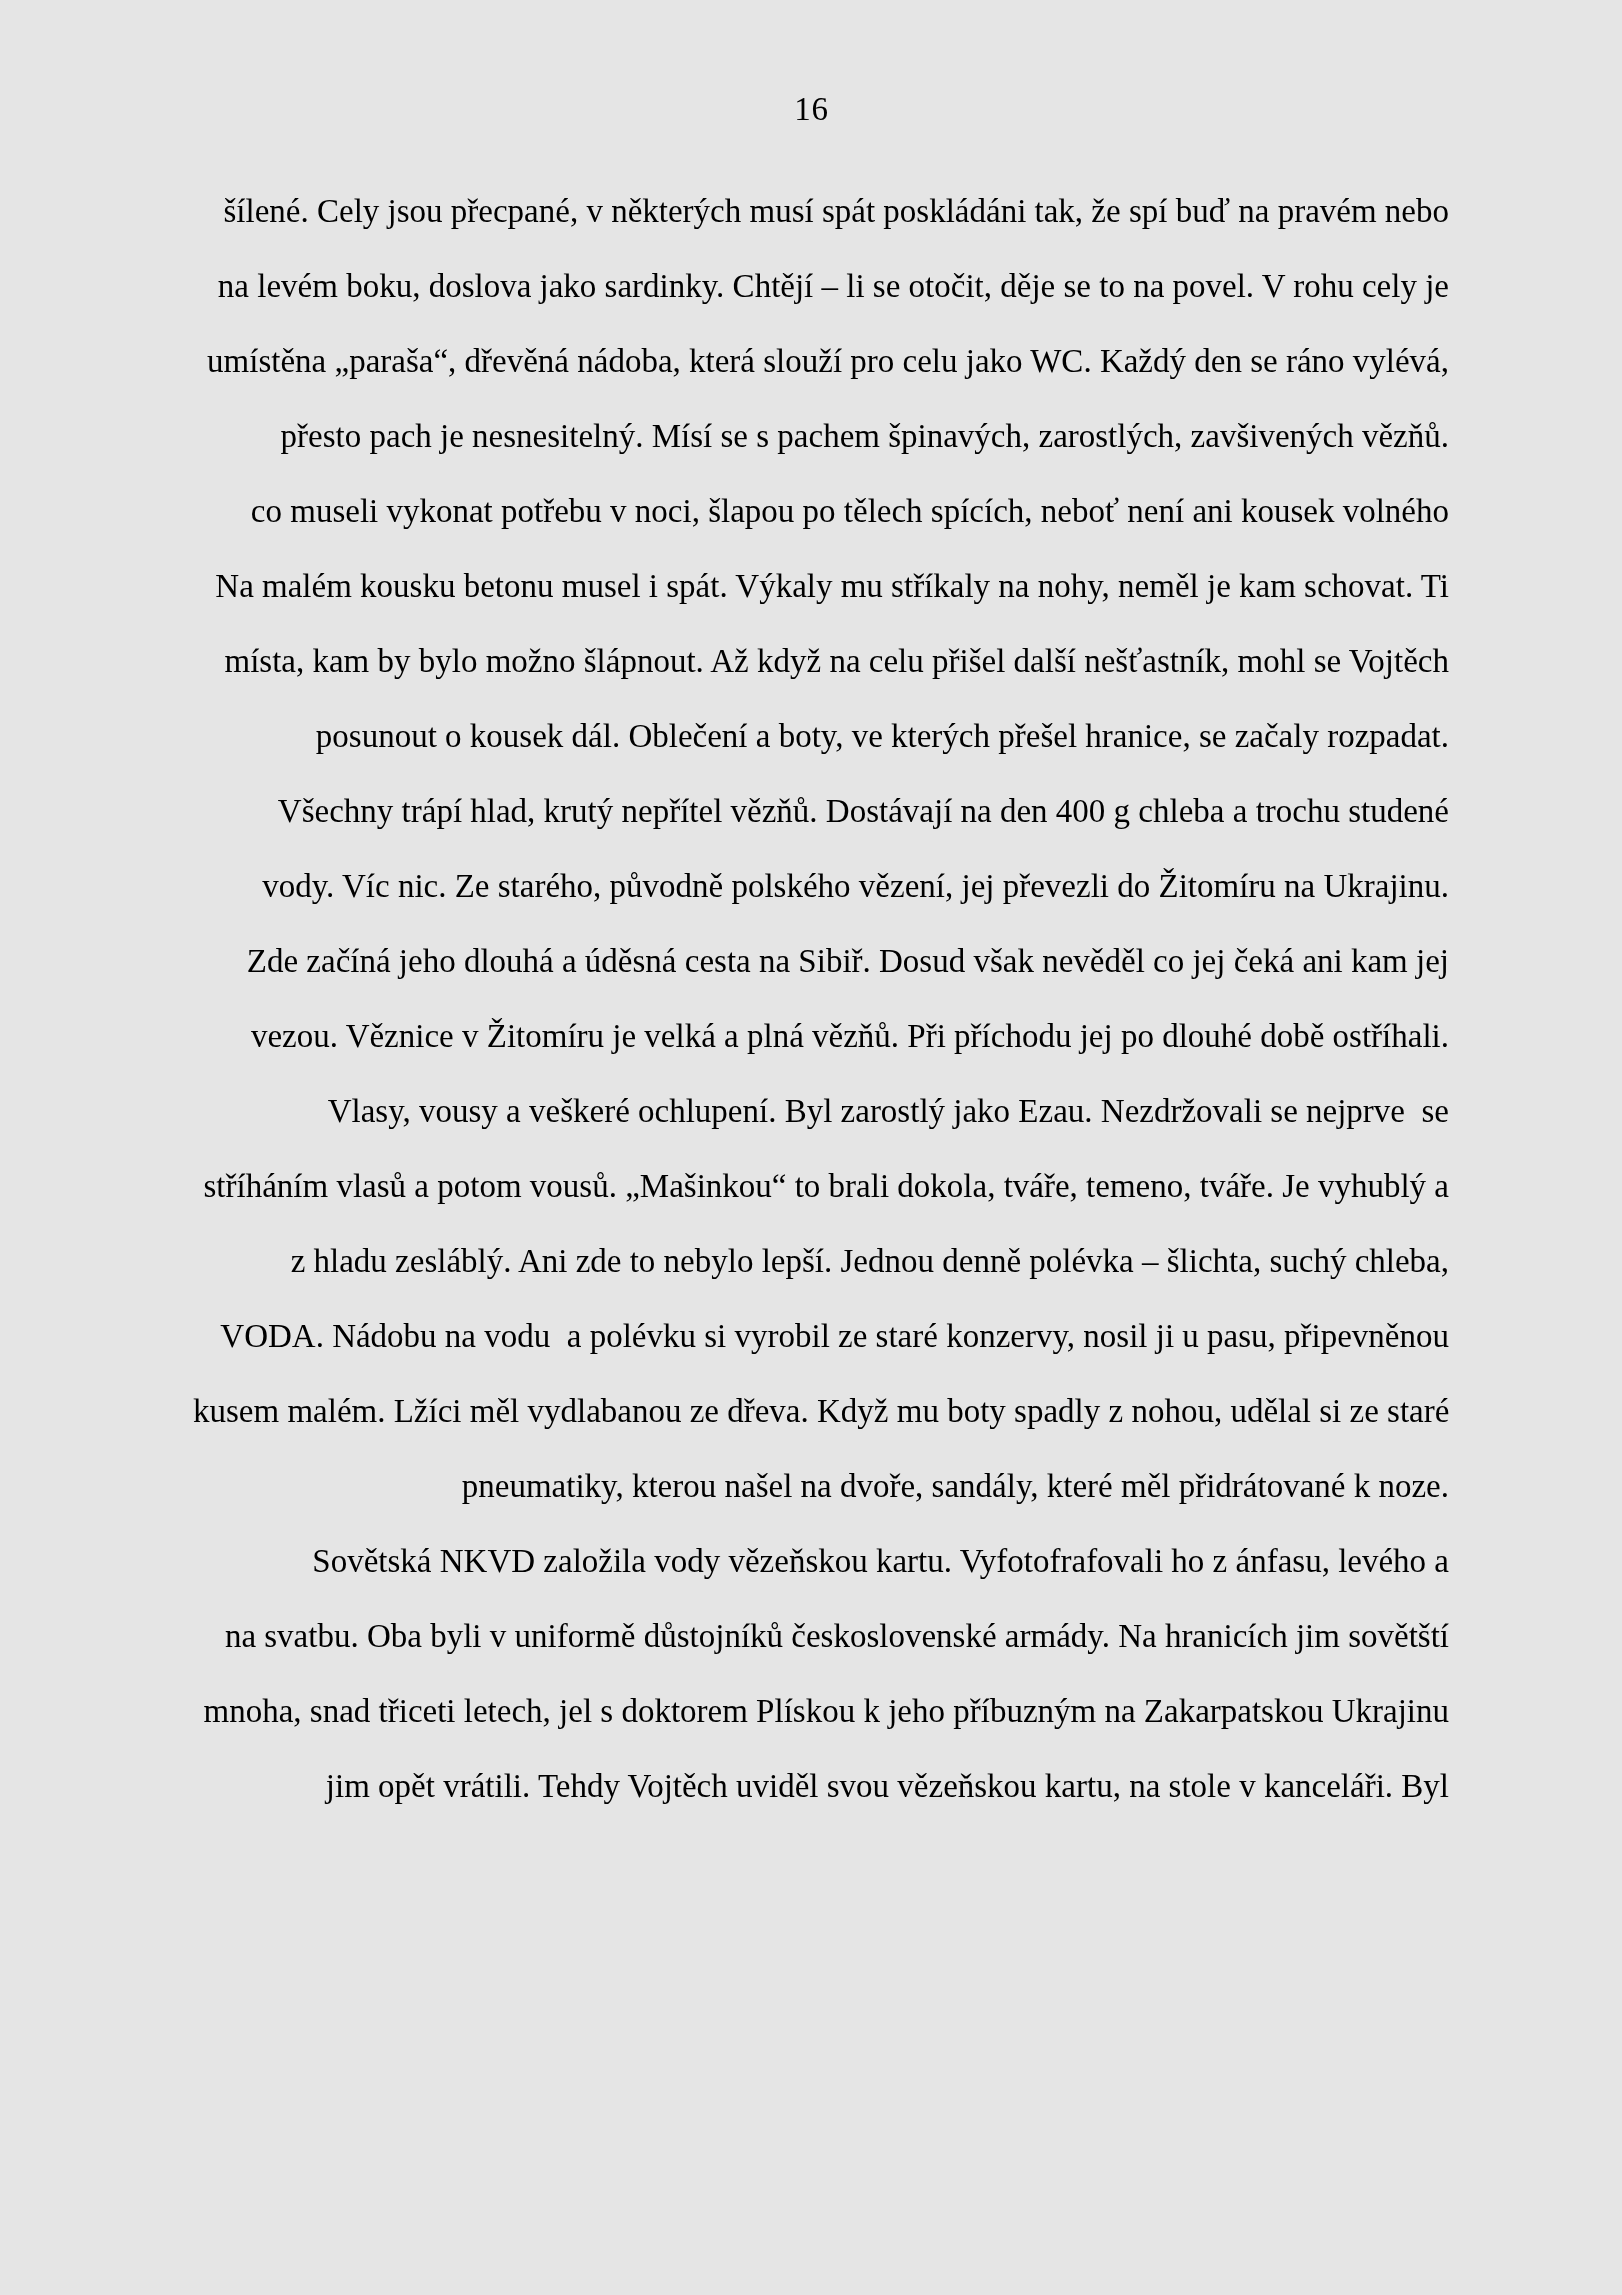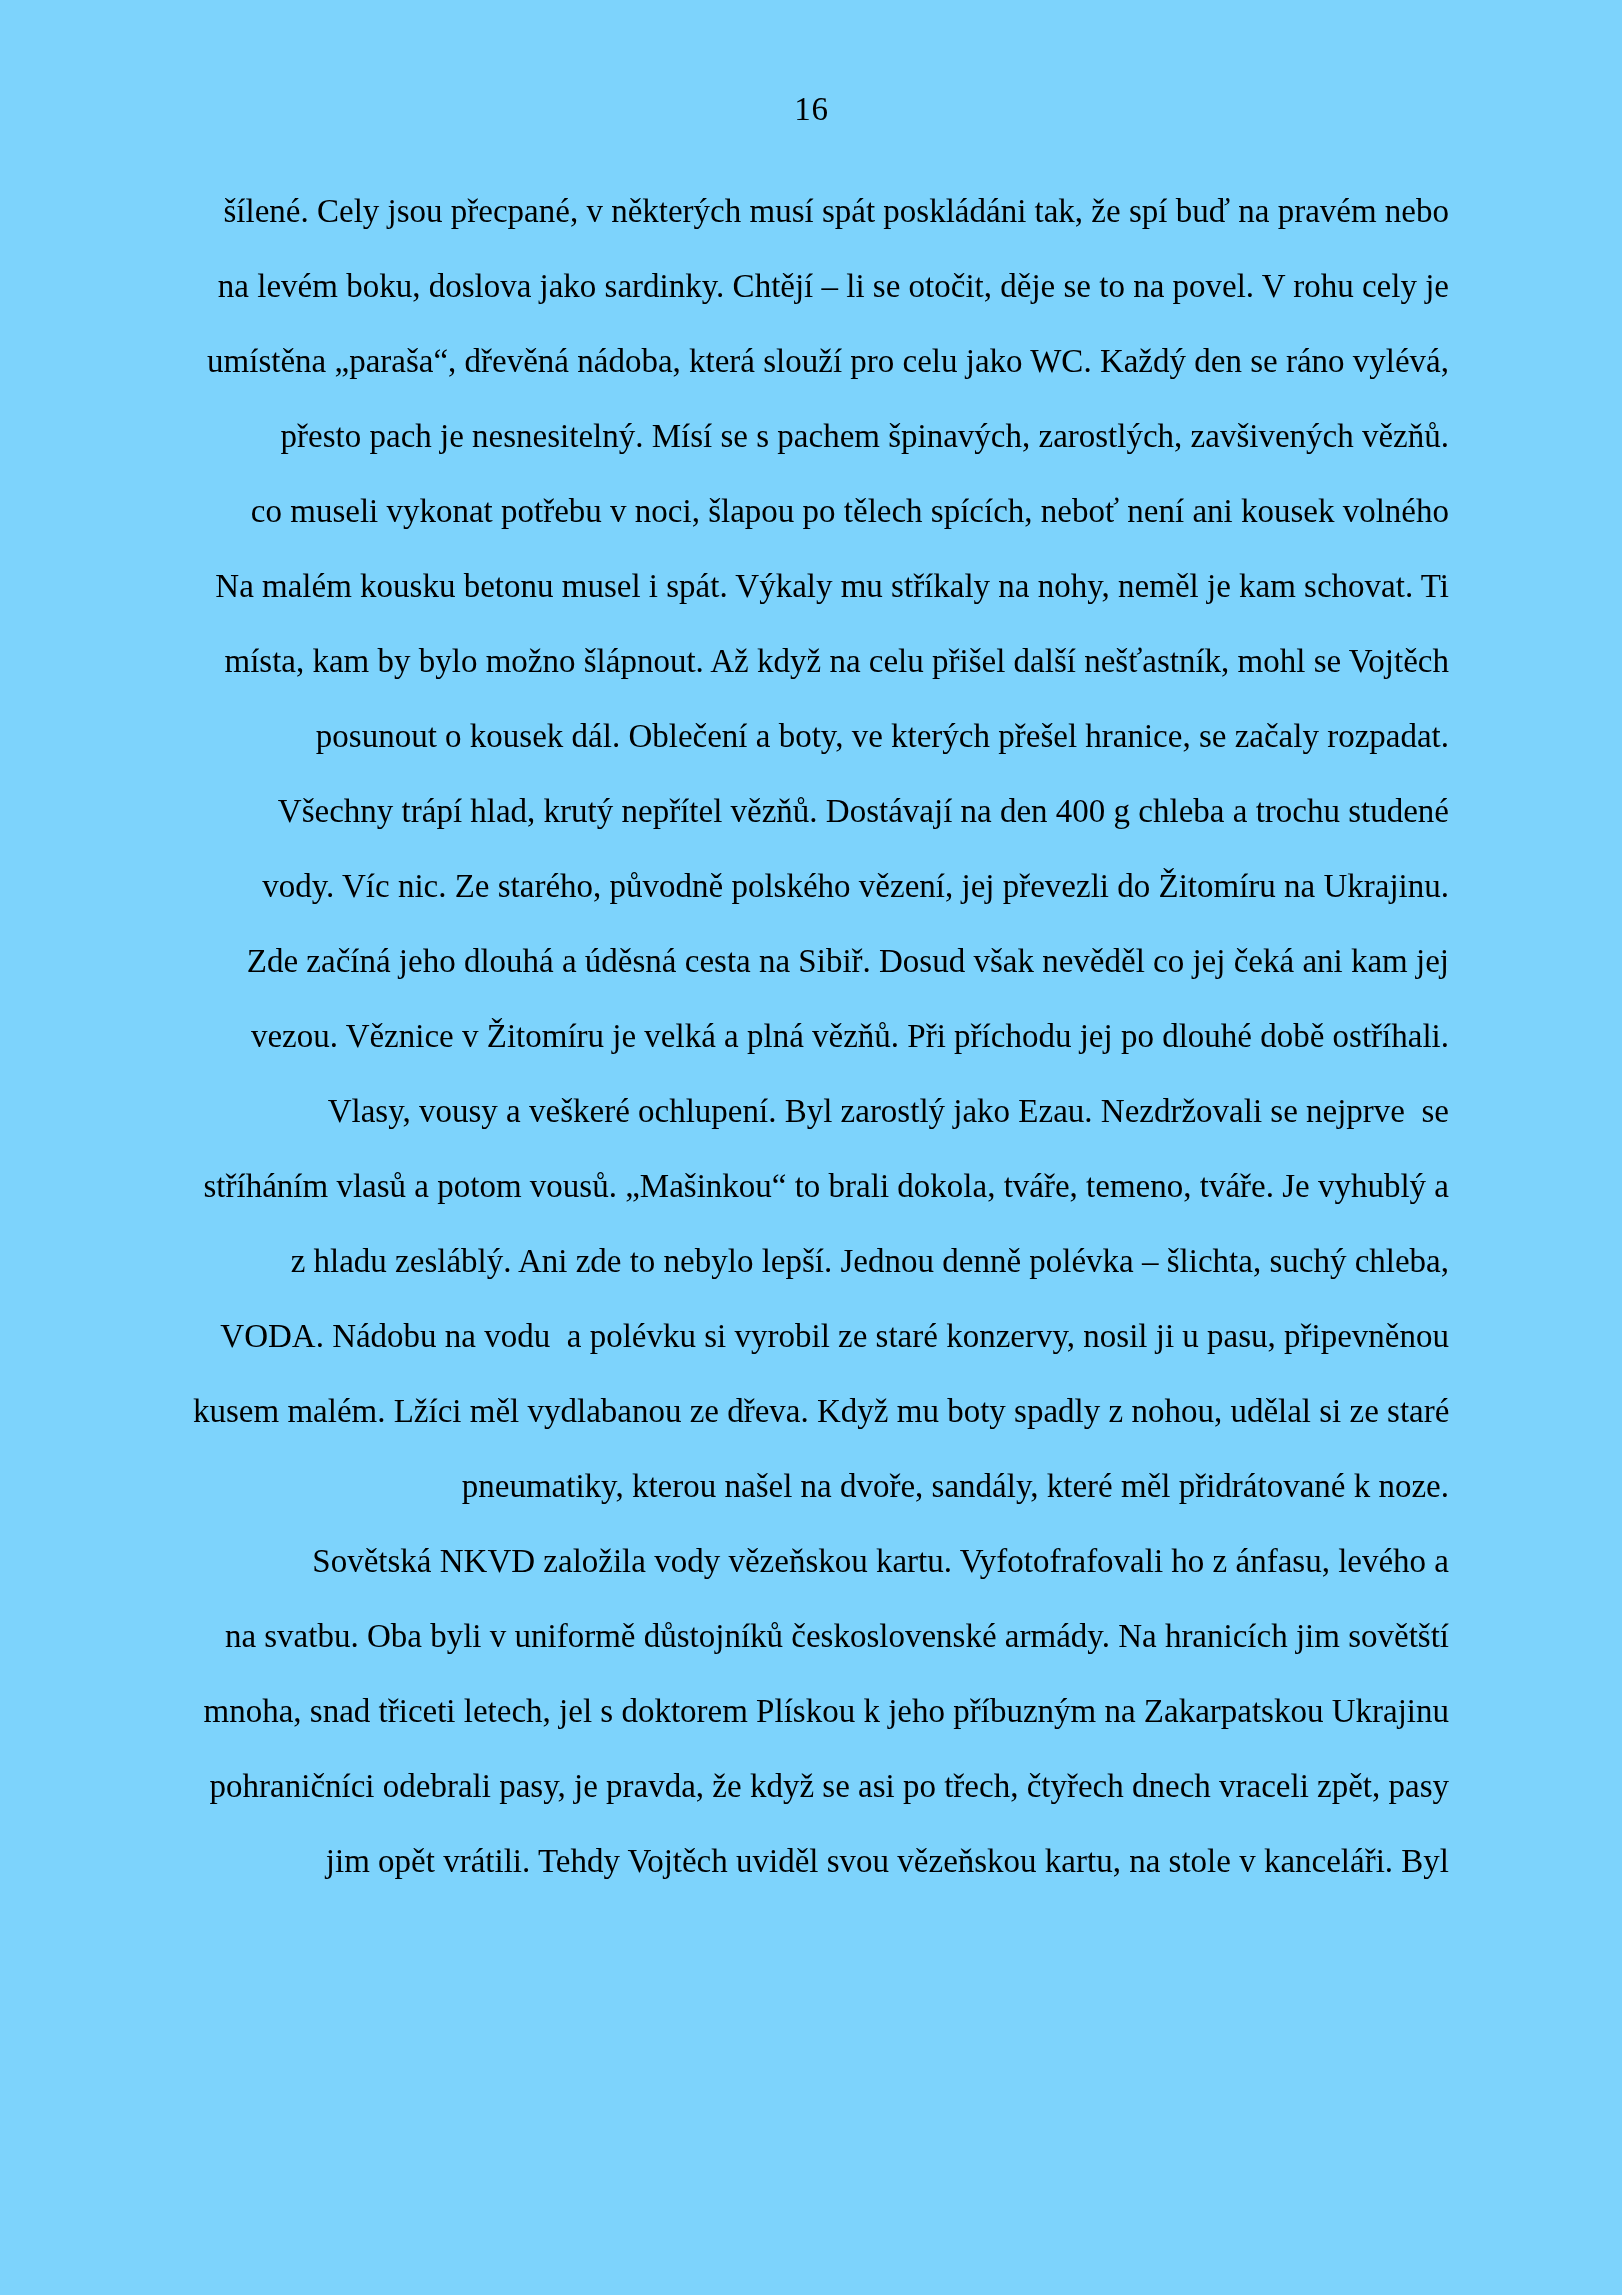--- a/index.html
+++ b/index.html
@@ -38,21 +38,21 @@
   .line {
     white-space: pre;
   }
   .line.indented {
     padding-left: 98px;
   }
 </style>
 </head>
 <body>
 
-<div class="page" style="background: #7dd3fc; color: rgb(0, 0, 0);">
+<div class="page" style="background: #e5e5e5; color: rgb(0, 0, 0);">
   <div class="page-number">16</div>
   <div class="text-body">
       <div class="line">šílené. Cely jsou přecpané, v některých musí spát poskládáni tak, že spí buď na pravém nebo</div>
       <div class="line">na levém boku, doslova jako sardinky. Chtějí – li se otočit, děje se to na povel. V rohu cely je</div>
       <div class="line">umístěna „paraša“, dřevěná nádoba, která slouží pro celu jako WC. Každý den se ráno vylévá,</div>
       <div class="line">přesto pach je nesnesitelný. Mísí se s pachem špinavých, zarostlých, zavšivených vězňů.</div>
       <div class="line">co museli vykonat potřebu v noci, šlapou po tělech spících, neboť není ani kousek volného</div>
       <div class="line">Na malém kousku betonu musel i spát. Výkaly mu stříkaly na nohy, neměl je kam schovat. Ti</div>
       <div class="line">místa, kam by bylo možno šlápnout. Až když na celu přišel další nešťastník, mohl se Vojtěch</div>
       <div class="line">posunout o kousek dál. Oblečení a boty, ve kterých přešel hranice, se začaly rozpadat.</div>
@@ -62,17 +62,16 @@
       <div class="line">vezou. Věznice v Žitomíru je velká a plná vězňů. Při příchodu jej po dlouhé době ostříhali.</div>
       <div class="line">Vlasy, vousy a veškeré ochlupení. Byl zarostlý jako Ezau. Nezdržovali se nejprve  se</div>
       <div class="line">stříháním vlasů a potom vousů. „Mašinkou“ to brali dokola, tváře, temeno, tváře. Je vyhublý a</div>
       <div class="line">z hladu zesláblý. Ani zde to nebylo lepší. Jednou denně polévka – šlichta, suchý chleba,</div>
       <div class="line">VODA. Nádobu na vodu  a polévku si vyrobil ze staré konzervy, nosil ji u pasu, připevněnou</div>
       <div class="line">kusem malém. Lžíci měl vydlabanou ze dřeva. Když mu boty spadly z nohou, udělal si ze staré</div>
       <div class="line">pneumatiky, kterou našel na dvoře, sandály, které měl přidrátované k noze.</div>
       <div class="line indented">Sovětská NKVD založila vody vězeňskou kartu. Vyfotofrafovali ho z ánfasu, levého a</div>
       <div class="line">na svatbu. Oba byli v uniformě důstojníků československé armády. Na hranicích jim sovětští</div>
       <div class="line">mnoha, snad třiceti letech, jel s doktorem Plískou k jeho příbuzným na Zakarpatskou Ukrajinu</div>
-      <div class="line">pohraničníci odebrali pasy, je pravda, že když se asi po třech, čtyřech dnech vraceli zpět, pasy</div>
       <div class="line">jim opět vrátili. Tehdy Vojtěch uviděl svou vězeňskou kartu, na stole v kanceláři. Byl</div>
     </div>
 </div>
 
 
 </body></html>

